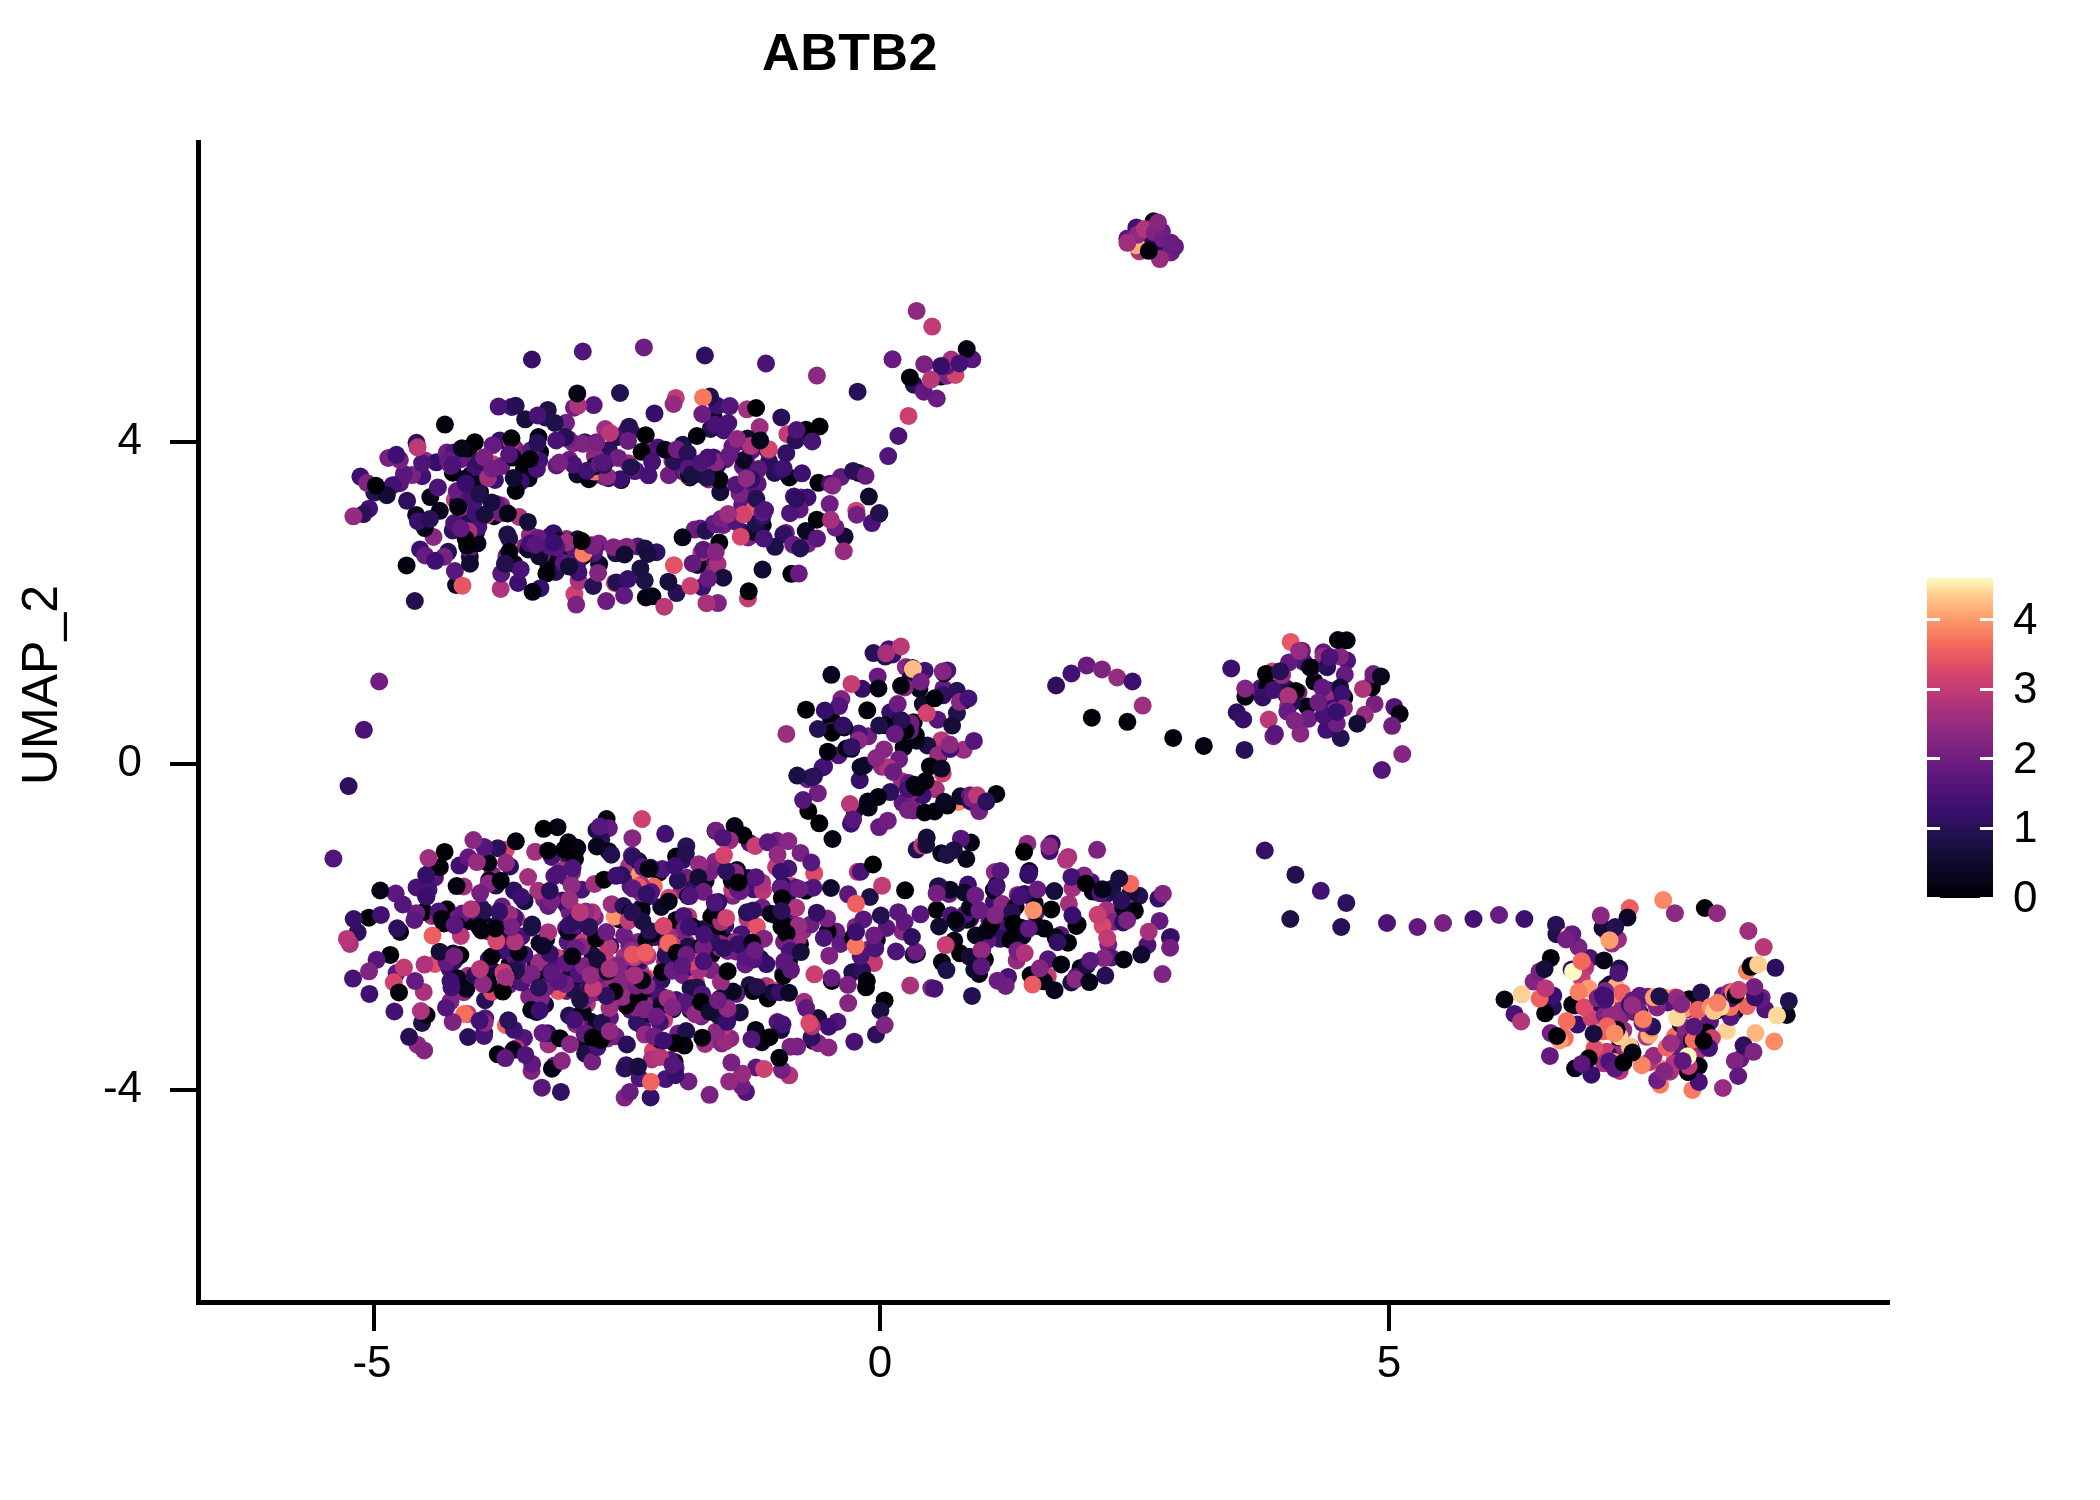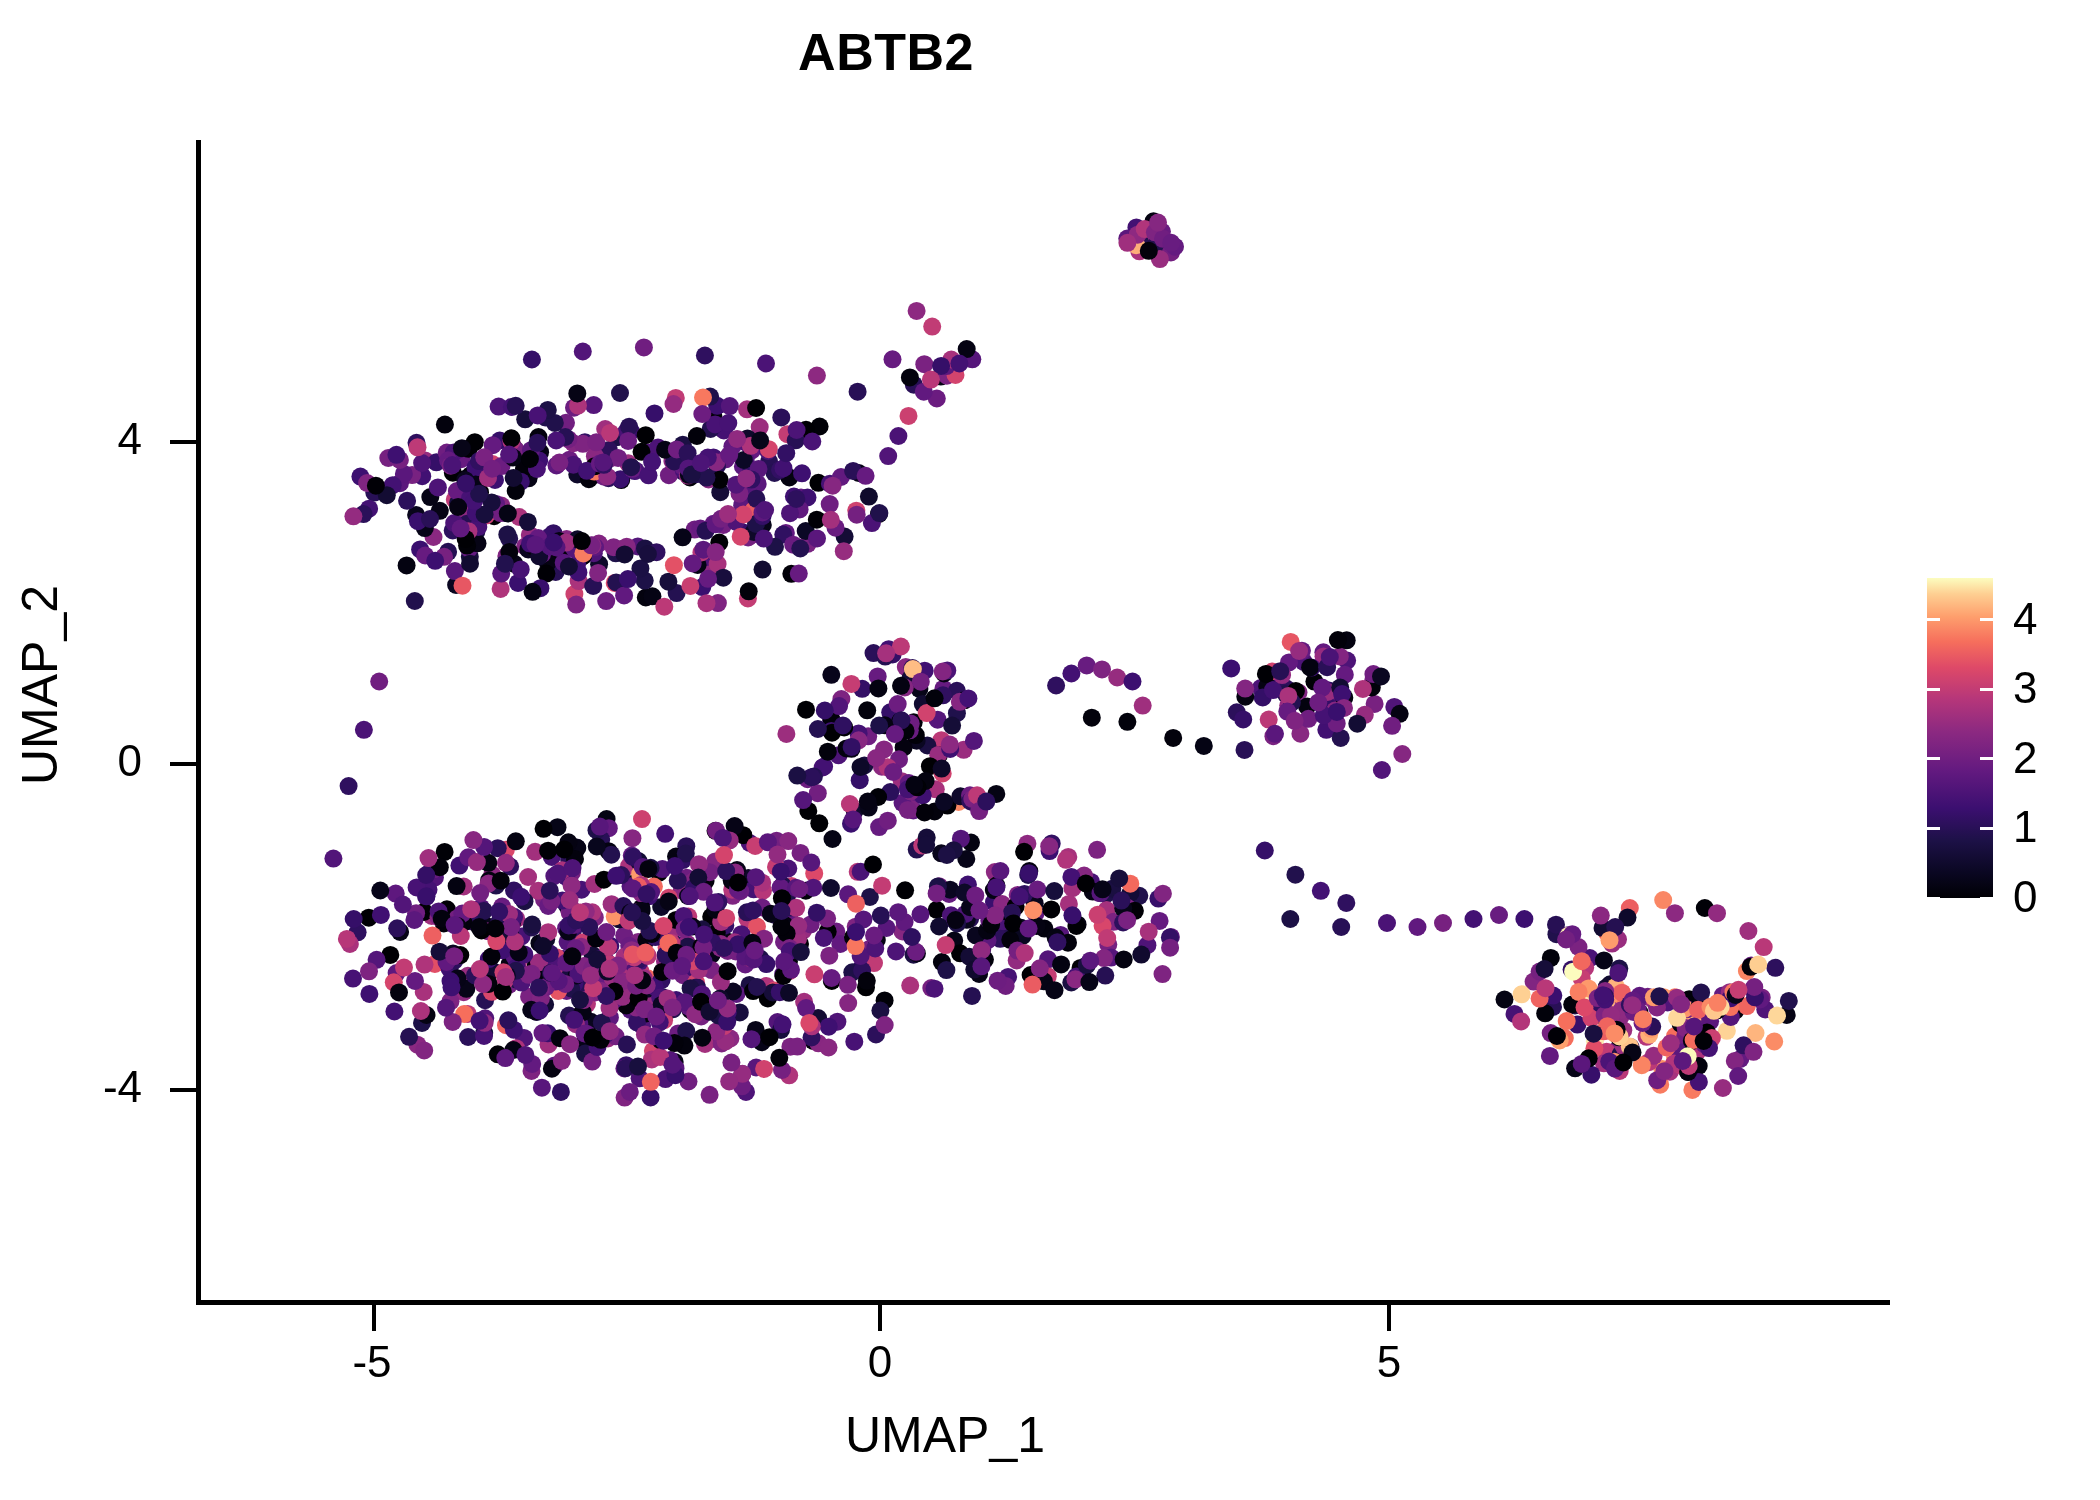--- a/index.html
+++ b/index.html
@@ -25,21 +25,20 @@
     position: absolute;
     left: 0;
     top: 26px;
     width: 1700px;
     text-align: center;
     font-size: 52px;
     font-weight: bold;
     letter-spacing: 0.5px;
     line-height: 1;
     color: #000000;
-    margin-left: 36px;
   }
 
   
   #panel {
     position: absolute;
     left: 198px;
     top: 140px;
     width: 1692px;
     height: 1162px;
     background: #ffffff;
@@ -2095,21 +2094,20 @@
   <div class="ticklabel-y" style="top:1065px">-4</div>
 
   <div class="tick-x" style="left:372px"></div>
   <div class="tick-x" style="left:878px"></div>
   <div class="tick-x" style="left:1387px"></div>
 
   <div class="ticklabel-x" style="left:312px;  width:120px">-5</div>
   <div class="ticklabel-x" style="left:820px;  width:120px">0</div>
   <div class="ticklabel-x" style="left:1329px; width:120px">5</div>
 
-  <div id="axis-title-x">UMAP_1</div>
   <div id="axis-title-y">UMAP_2</div>
 
   <div id="legend">
     <div id="legend-bar" style="background: linear-gradient(rgb(252, 253, 191) 0%, rgb(254, 207, 146) 5%, rgb(254, 159, 109) 12%, rgb(246, 110, 92) 20%, rgb(222, 73, 104) 28%, rgb(181, 54, 122) 38%, rgb(140, 41, 129) 48%, rgb(100, 26, 128) 60%, rgb(59, 15, 112) 72%, rgb(29, 17, 71) 82%, rgb(10, 7, 34) 92%, rgb(0, 0, 4) 100%);"></div>
   <div class="legend-tickmark left" style="top: 318.5px;"></div>
       <div class="legend-tickmark right" style="top: 318.5px;"></div>
       <div class="legend-label" style="top: 297px;">0</div>
       <div class="legend-tickmark left" style="top: 248.935px;"></div>
       <div class="legend-tickmark right" style="top: 248.935px;"></div>
       <div class="legend-label" style="top: 227.435px;">1</div>

